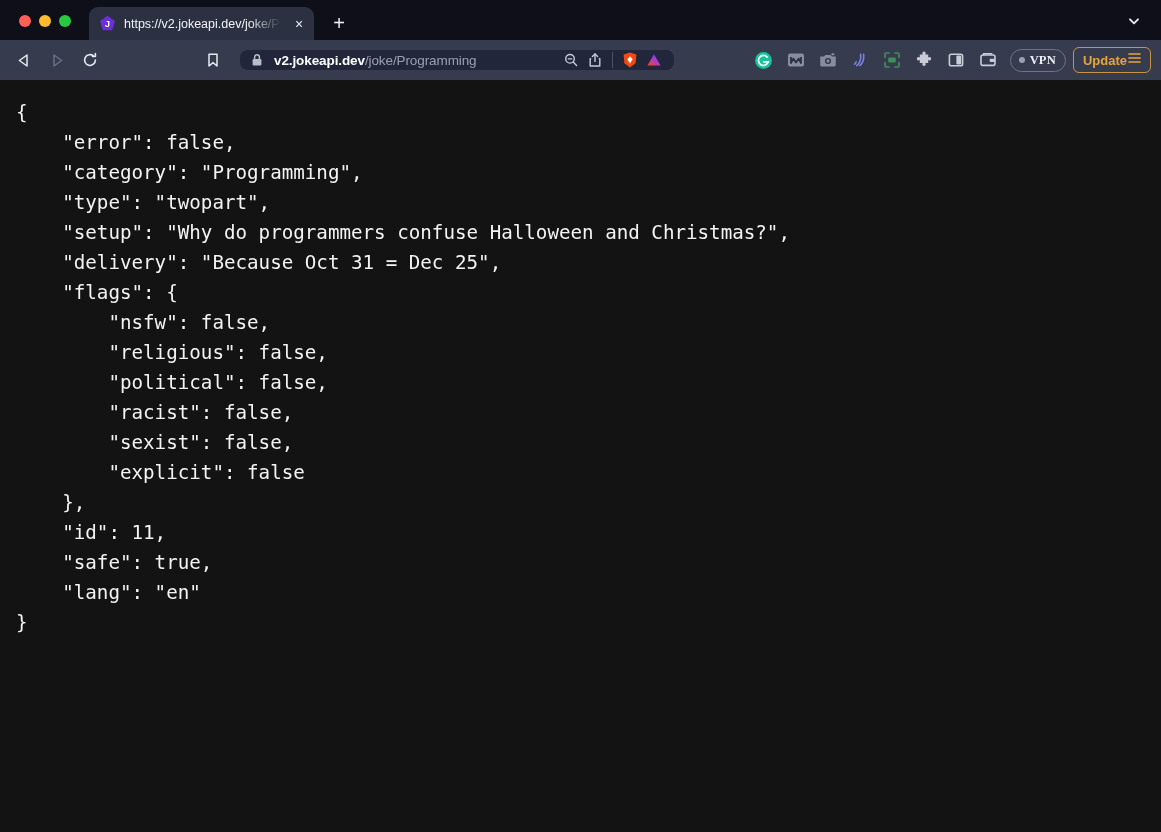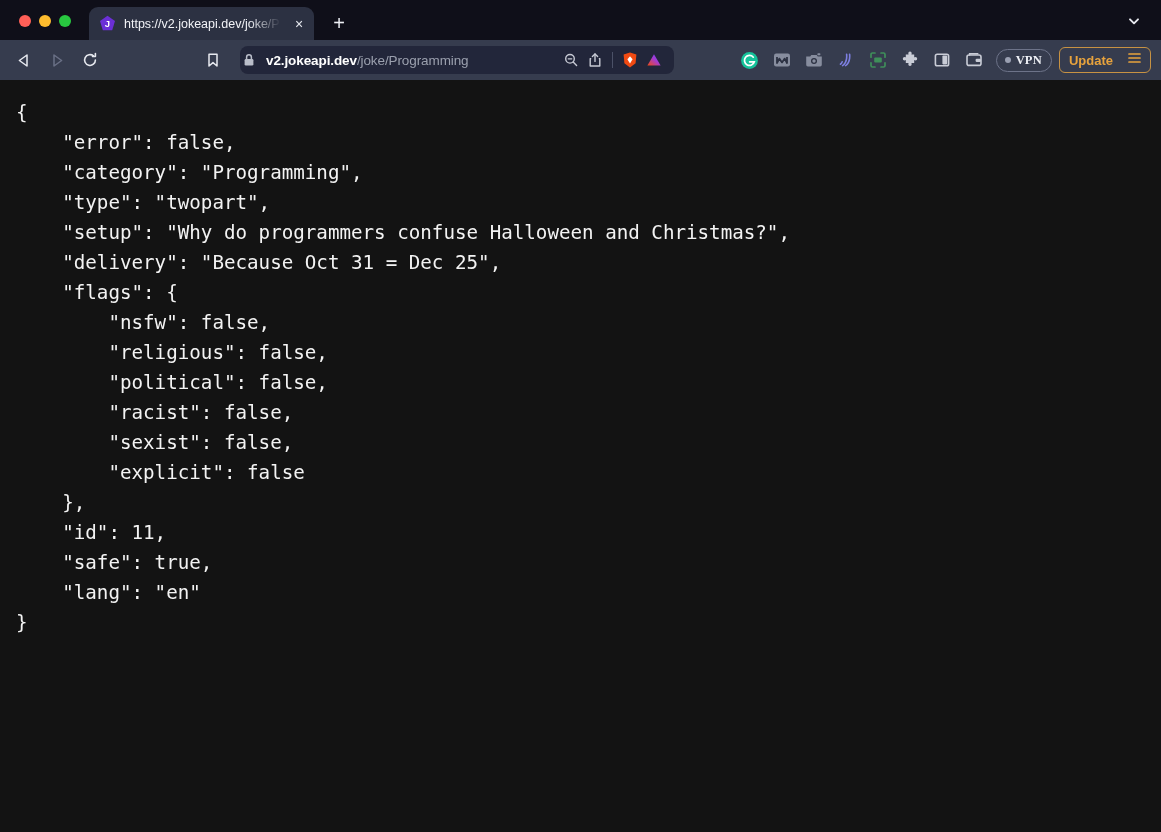--- a/index.html
+++ b/index.html
@@ -88,27 +88,27 @@
   .navbtn.gap{ margin-left:2px; }
   .bookmark-btn{
     width:34px; height:30px;
     display:flex; align-items:center; justify-content:center;
     margin-left:90px;
     flex:0 0 34px;
   }
 
   .urlbar{
     flex:1 1 auto;
-    height:28px;
+    height:20px;
     background:#22263a;
     border-radius:8px;
     margin-left:10px;
     margin-right:10px;
     display:flex; align-items:center;
-    padding:0 8px 0 3px;
+    padding:0 8px 0 11px;
     max-width:434px;
   }
   .lock{ flex:0 0 14px; margin-right:9px; display:flex; align-items:center;}
   .urltext{
     flex:1 1 auto;
     font-size:13.5px;
     white-space:nowrap; overflow:hidden;
     letter-spacing:-0.1px;
   }
   .url-host{ color:#ffffff; font-weight:bold; }
@@ -146,21 +146,21 @@
     flex:0 0 auto;
     font-family:Liberation Serif, serif;
   }
   .vpn-dot{ width:6px;height:6px;border-radius:50%;background:#9aa0b2; }
   .vpn-label{ font-size:12.5px; color:#eef0f5; font-weight:bold; letter-spacing:.2px;}
   .update{
     height:26px;
     border:1px solid #c79243;
     border-radius:6px;
     display:flex; align-items:center;
-    gap:14px;
+    gap:0;
     padding:0 8px 0 9px;
     flex:0 0 auto;
   }
   .update-label{ font-size:13px; color:#e8a33d; font-weight:bold; }
 
   
   .page{
     height:752px;
     background:#131313;
     padding:18px 0 0 16px;

